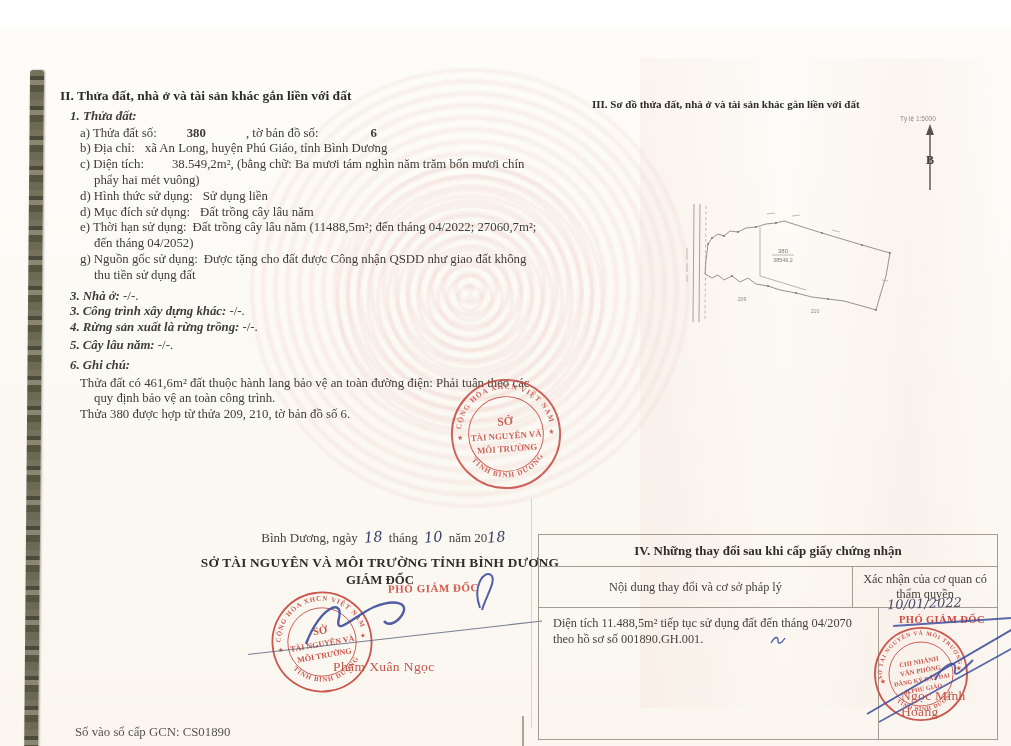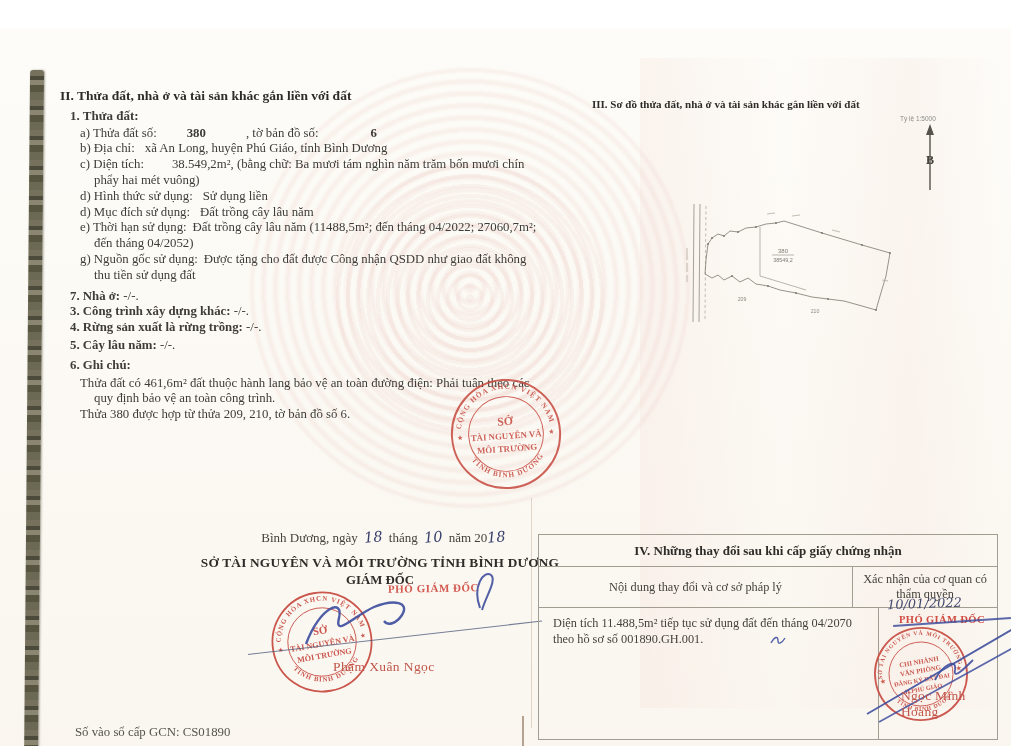--- a/index.html
+++ b/index.html
@@ -1,21 +1,21 @@
 <!DOCTYPE html>
 <html><head>
 <meta charset="utf-8">
 <style>
   html,body{margin:0;padding:0;background:#ffffff;}
   .page{position:relative;width:1011px;height:746px;overflow:hidden;
         background:linear-gradient(180deg,#fdfcf8 0%,#fbf8f2 70%,#faf6ef 100%);
         font-family:"Liberation Serif", serif;color:#3e3c38;margin-top:28px;}
   .abs{position:absolute;}
   .b{font-weight:bold;}
-  .bi{font-weight:bold;}
+  .bi{font-weight:bold;font-style:italic;}
   
   .wm1{left:250px;top:40px;width:440px;height:440px;border-radius:50%;
        background:repeating-radial-gradient(circle,rgba(226,168,158,.13) 0 5px,rgba(255,255,255,0) 5px 12px);
        filter:blur(1px);}
   .wm2{left:330px;top:130px;width:280px;height:280px;border-radius:50%;
        background:repeating-radial-gradient(circle,rgba(220,160,150,.10) 0 4px,rgba(255,255,255,0) 4px 10px);}
   .wm3{left:640px;top:30px;width:360px;height:650px;
        background:linear-gradient(90deg,rgba(242,214,205,.22),rgba(255,255,255,0) 40%,rgba(242,214,205,.18) 75%,rgba(255,255,255,0));}
   .edge-strip{left:27px;top:42px;width:14px;height:704px;border-radius:3px;transform:rotate(.5deg);
        background:repeating-linear-gradient(to bottom,#75715c 0 6px,#4c4a3a 6px 10px,#8a8671 10px 15px,#57543f 15px 22px,#6b6853 22px 30px);
@@ -113,21 +113,21 @@
     <div class="ln">
       <span>d) Mục đích sử dụng:</span><span class="val-sm">Đất trồng cây lâu năm</span>
     </div>
     <div class="ln">
       <span>e) Thời hạn sử dụng:</span><span class="val-xs">Đất trồng cây lâu năm (11488,5m²; đến tháng 04/2022; 27060,7m²; đến tháng 04/2052)</span>
     </div>
     <div class="ln">
       <span>g) Nguồn gốc sử dụng:</span><span class="val-xs">Được tặng cho đất được Công nhận QSDD như giao đất không thu tiền sử dụng đất</span>
     </div>
     <div class="item gap-t5">
-      <span class="bi">7. Nhà ở:</span> <span>-/-.</span>
+      <span class="bi">3. Nhà ở:</span> <span>-/-.</span>
     </div>
     <div class="item">
       <span class="bi">3. Công trình xây dựng khác:</span> <span>-/-.</span>
     </div>
     <div class="item">
       <span class="bi">4. Rừng sản xuất là rừng trồng:</span> <span>-/-.</span>
     </div>
     <div class="item gap-t2">
       <span class="bi">5. Cây lâu năm:</span> <span>-/-.</span>
     </div>

